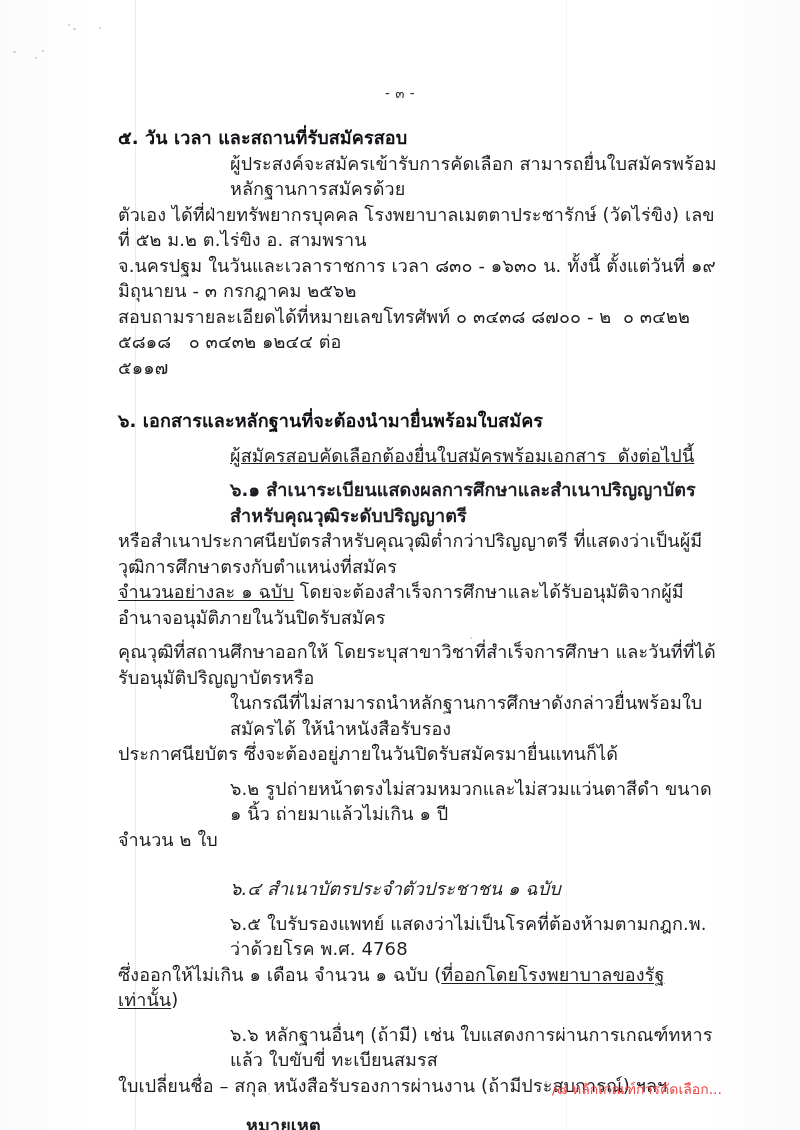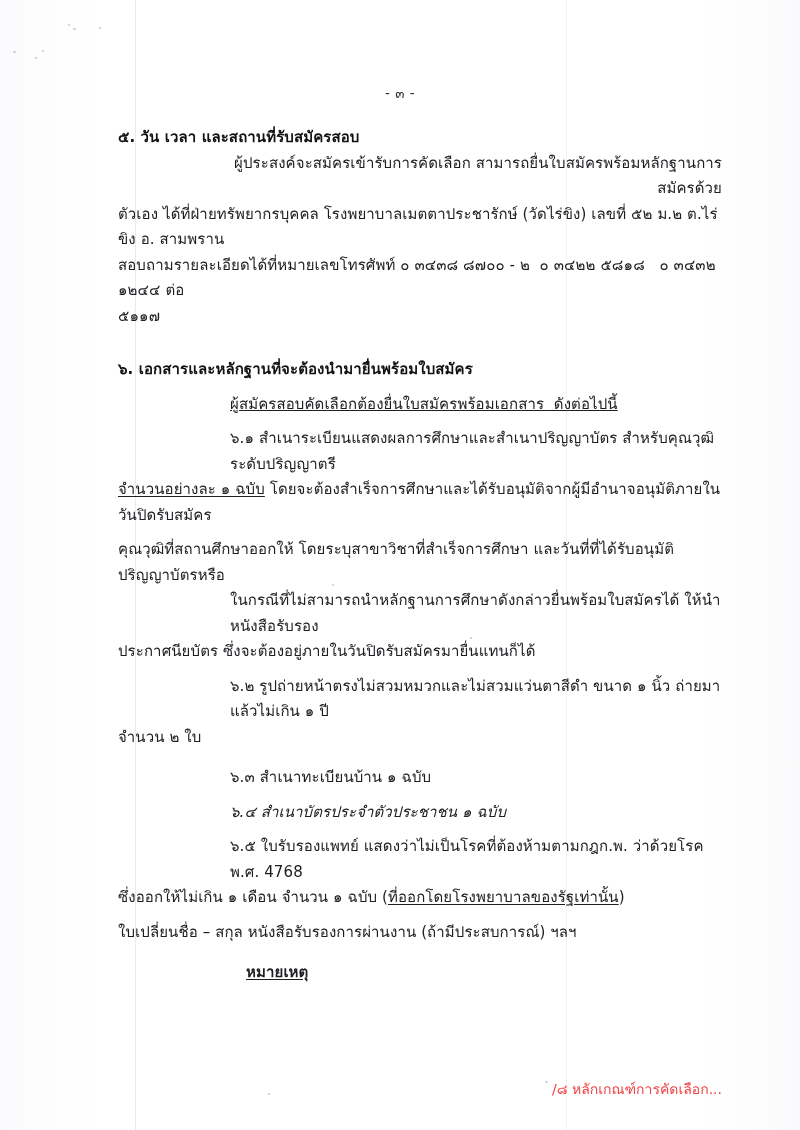--- a/index.html
+++ b/index.html
@@ -60,21 +60,21 @@
   .content {
     position: absolute;
     left: 118px;
     right: 78px;
     top: 112px;
   }
 
   .blk { margin-bottom: 0; }
 
   .ln {
-    font-size: 15px;
+    font-size: 18px;
     line-height: 25.5px;
     color: #1d1d22;
     white-space: pre-wrap;
     letter-spacing: 0.1px;
     text-rendering: optimizeLegibility;
   }
 
   .heading {
     font-weight: bold;
     color: #121216;
@@ -124,66 +124,68 @@
 <div class="speck" style="left:268px; top:1093px; width:2px; height:2px;"></div>
 
 <div class="page">
 
   <div class="pagenum">- ๓ -</div>
 
   <div class="content">
 
     <div class="blk">
       <div class="ln heading ind-0">๕. วัน เวลา และสถานที่รับสมัครสอบ</div>
-      <div class="ln ind-0" style="padding-left:112px;text-align:right;">ผู้ประสงค์จะสมัครเข้ารับการคัดเลือก สามารถยื่นใบสมัครพร้อมหลักฐานการสมัครด้วย</div>
+      <div class="ln ind-0" style="padding-left:112px;">ผู้ประสงค์จะสมัครเข้ารับการคัดเลือก สามารถยื่นใบสมัครพร้อมหลักฐานการสมัครด้วย</div>
       <div class="ln ind-0">ตัวเอง ได้ที่ฝ่ายทรัพยากรบุคคล โรงพยาบาลเมตตาประชารักษ์ (วัดไร่ขิง) เลขที่ ๕๒ ม.๒ ต.ไร่ขิง อ. สามพราน</div>
+      <div class="ln ind-0">จ.นครปฐม ในวันและเวลาราชการ เวลา ๘๓๐ - ๑๖๓๐ น. ทั้งนี้ ตั้งแต่วันที่ ๑๙ มิถุนายน - ๓ กรกฎาคม ๒๕๖๒</div>
       <div class="ln ind-0">สอบถามรายละเอียดได้ที่หมายเลขโทรศัพท์ ๐ ๓๔๓๘ ๘๗๐๐ - ๒  ๐ ๓๔๒๒ ๕๘๑๘   ๐ ๓๔๓๒ ๑๒๔๔ ต่อ</div>
       <div class="ln ind-0">๕๑๑๗</div>
     </div>
 
     <div class="gap-md"></div>
 
     <div class="blk">
       <div class="ln heading ind-0" style="padding-left:0;">๖. เอกสารและหลักฐานที่จะต้องนำมายื่นพร้อมใบสมัคร</div>
 
       <div class="gap-sm"></div>
 
       <div class="ln" style="padding-left:112px;text-decoration:underline;">ผู้สมัครสอบคัดเลือกต้องยื่นใบสมัครพร้อมเอกสาร  ดังต่อไปนี้</div>
 
       <div class="gap-sm"></div>
 
-      <div class="ln" style="padding-left:112px;">๖.๑ สำเนาระเบียนแสดงผลการศึกษาและสำเนาปริญญาบัตร สำหรับคุณวุฒิระดับปริญญาตรี</div>
+      <div class="ln" style="padding-left:112px;font-weight:bold;">๖.๑ สำเนาระเบียนแสดงผลการศึกษาและสำเนาปริญญาบัตร สำหรับคุณวุฒิระดับปริญญาตรี</div>
+      <div class="ln ind-0">หรือสำเนาประกาศนียบัตรสำหรับคุณวุฒิต่ำกว่าปริญญาตรี ที่แสดงว่าเป็นผู้มีวุฒิการศึกษาตรงกับตำแหน่งที่สมัคร</div>
       <div class="ln ind-0"><span class="u">จำนวนอย่างละ ๑ ฉบับ</span><span> โดยจะต้องสำเร็จการศึกษาและได้รับอนุมัติจากผู้มีอำนาจอนุมัติภายในวันปิดรับสมัคร</span></div>
 
       <div class="gap-sm"></div>
 
       <div class="ln ind-0">คุณวุฒิที่สถานศึกษาออกให้ โดยระบุสาขาวิชาที่สำเร็จการศึกษา และวันที่ที่ได้รับอนุมัติปริญญาบัตรหรือ</div>
       <div class="ln" style="padding-left:112px;">ในกรณีที่ไม่สามารถนำหลักฐานการศึกษาดังกล่าวยื่นพร้อมใบสมัครได้ ให้นำหนังสือรับรอง</div>
       <div class="ln ind-0">ประกาศนียบัตร ซึ่งจะต้องอยู่ภายในวันปิดรับสมัครมายื่นแทนก็ได้</div>
 
       <div class="gap-sm"></div>
 
       <div class="ln" style="padding-left:112px;">๖.๒ รูปถ่ายหน้าตรงไม่สวมหมวกและไม่สวมแว่นตาสีดำ ขนาด ๑ นิ้ว ถ่ายมาแล้วไม่เกิน ๑ ปี</div>
       <div class="ln ind-0">จำนวน ๒ ใบ</div>
 
       <div class="gap-md"></div>
 
-      <div class="ln" style="padding-left:112px;">๖.๓ สำเนาทะเบียนบ้าน ๑ ฉบับ</div>
 
       <div class="gap-sm"></div>
 
       <div class="ln" style="padding-left:112px;font-style:italic;">๖.๔ สำเนาบัตรประจำตัวประชาชน ๑ ฉบับ</div>
 
       <div class="gap-sm"></div>
 
       <div class="ln" style="padding-left:112px;">๖.๕ ใบรับรองแพทย์ แสดงว่าไม่เป็นโรคที่ต้องห้ามตามกฎก.พ. ว่าด้วยโรค พ.ศ. 4768</div>
       <div class="ln ind-0"><span>ซึ่งออกให้ไม่เกิน ๑ เดือน จำนวน ๑ ฉบับ (</span><span class="u b">ที่ออกโดยโรงพยาบาลของรัฐเท่านั้น</span><span>)</span></div>
 
       <div class="gap-sm"></div>
 
+      <div class="ln" style="padding-left:112px;">๖.๖ หลักฐานอื่นๆ (ถ้ามี) เช่น ใบแสดงการผ่านการเกณฑ์ทหารแล้ว ใบขับขี่ ทะเบียนสมรส</div>
       <div class="ln ind-0">ใบเปลี่ยนชื่อ – สกุล หนังสือรับรองการผ่านงาน (ถ้ามีประสบการณ์) ฯลฯ</div>
 
       <div class="gap-md"></div>
 
       <div class="ln note-head">หมายเหตุ</div>
 
     </div>
 
   </div>
 

